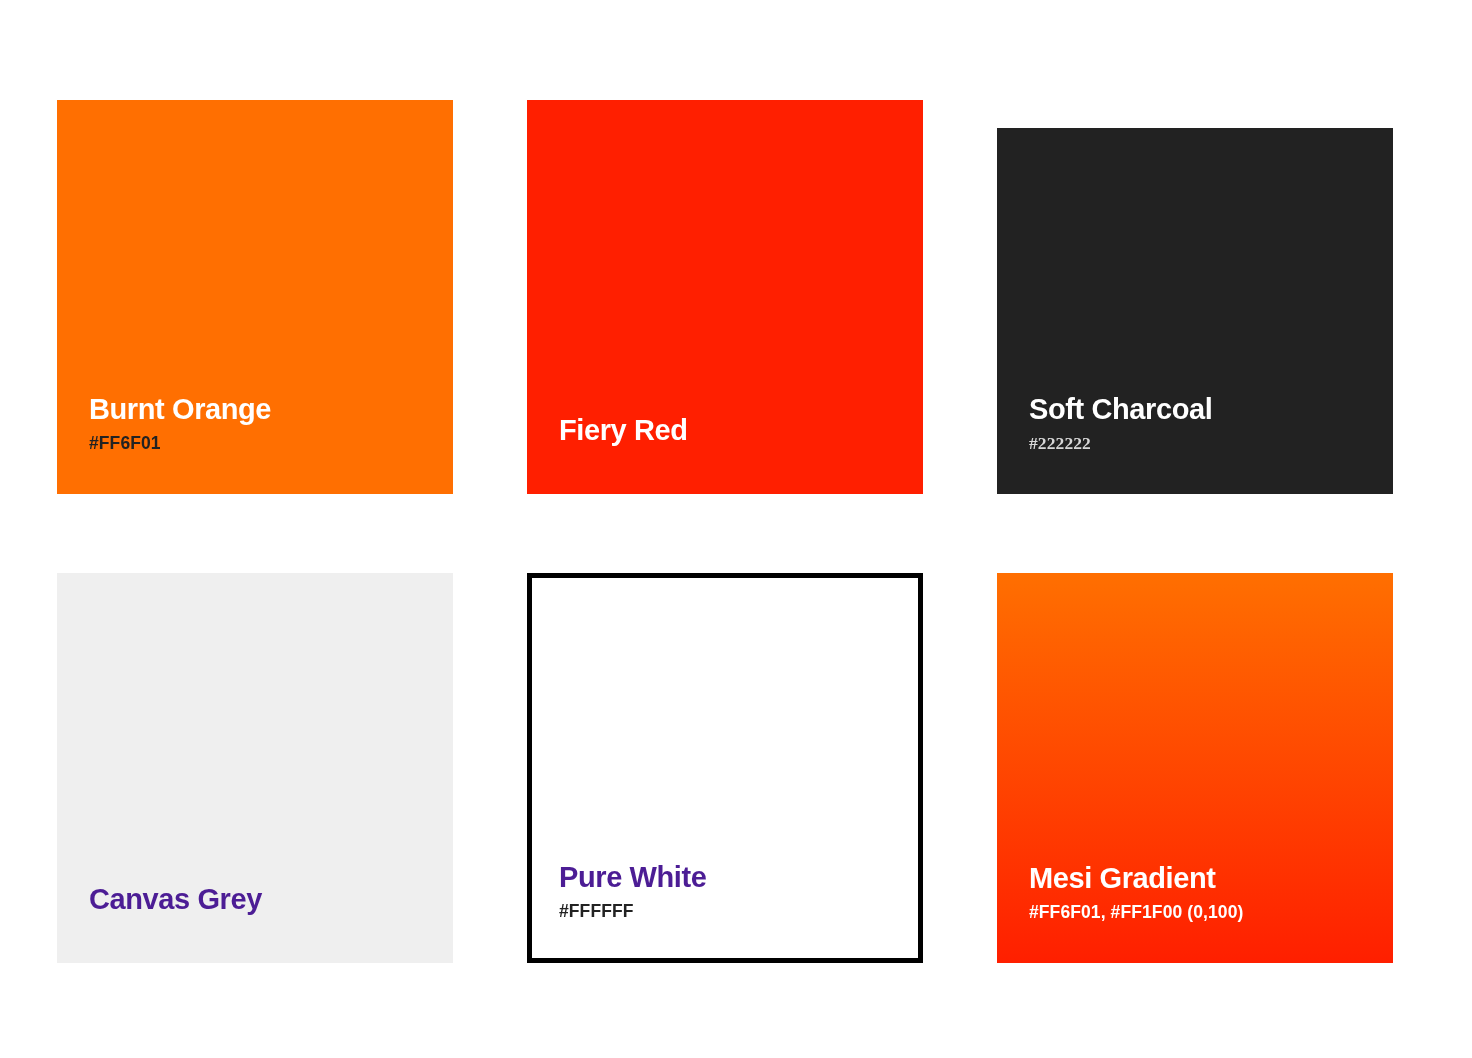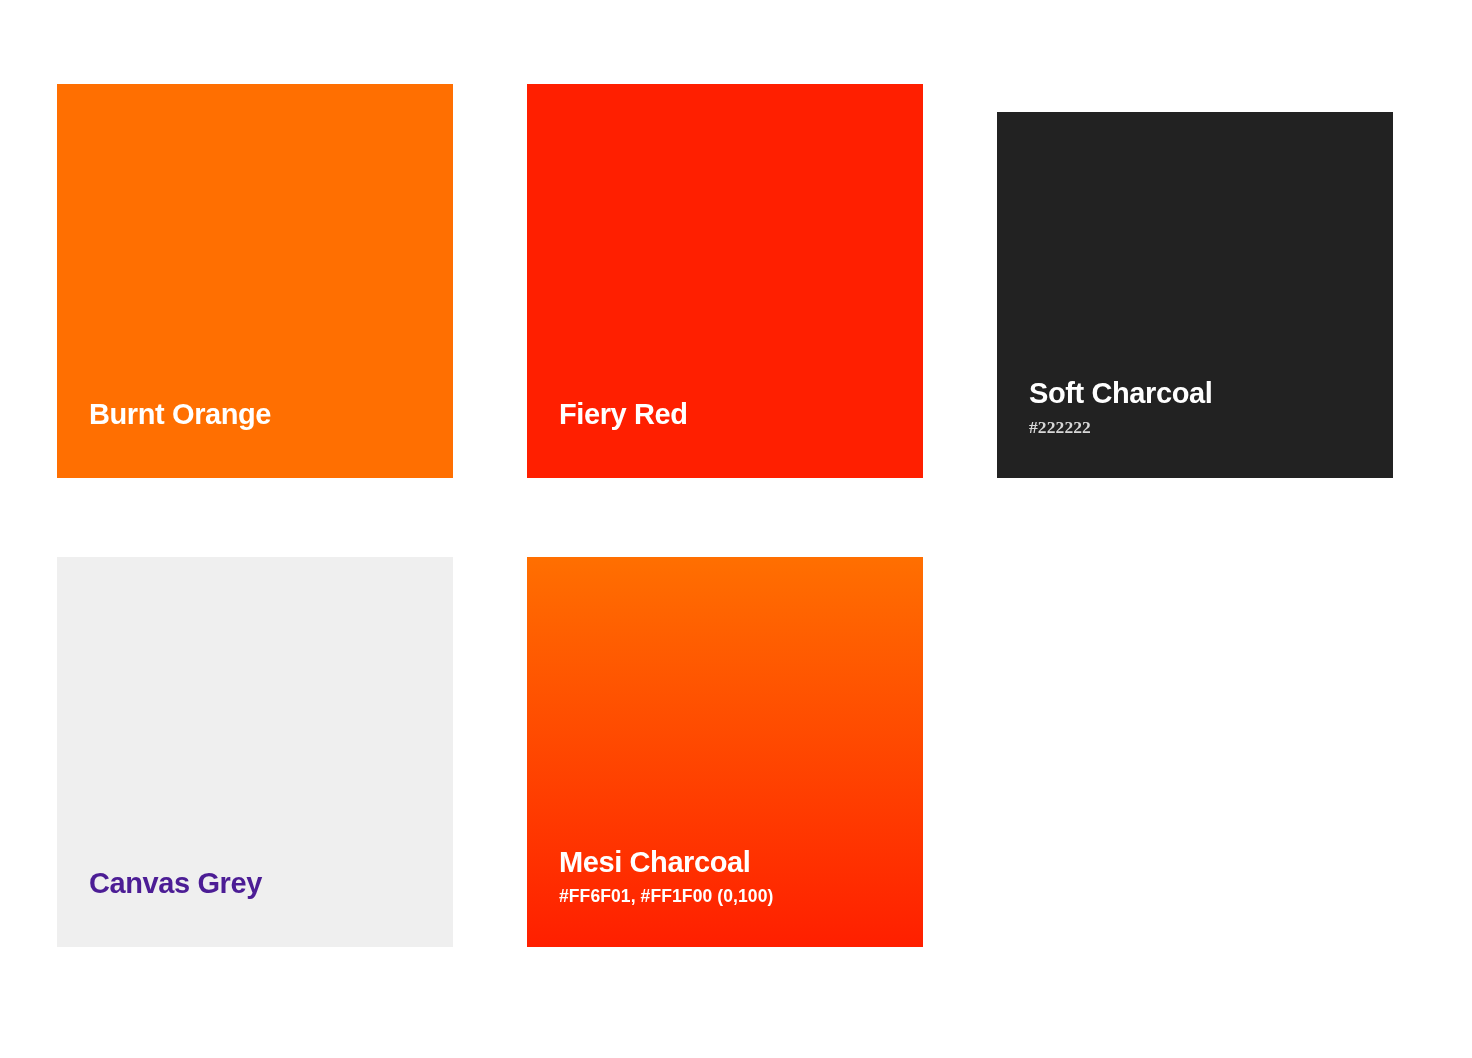--- a/index.html
+++ b/index.html
@@ -10,21 +10,21 @@
     width: 1472px;
     height: 1058px;
     background: #FFFFFF;
     font-family: "Liberation Sans", sans-serif;
     overflow: hidden;
   }
 
   #palette-grid {
     position: absolute;
     left: 57px;
-    top: 84px;
+    top: 100px;
     width: 1335px;
     display: grid;
     grid-template-columns: 396px 396px 396px;
     grid-template-rows: 394px 390px;
     column-gap: 74px;
     row-gap: 79px;
   }
 
   .swatch {
     position: relative;
@@ -76,20 +76,21 @@
   .surface-white .swatch-caption { left: 27px; bottom: 36px; }
 </style>
 </head>
 <body>
 
 <div id="palette-grid">
 
   <div class="swatch surface-orange">
     <div class="swatch-caption">
       <p class="swatch-name name-light">Burnt Orange</p>
+      <p class="swatch-hex hex-dark">#FF6F01</p>
     </div>
   </div>
 
   <div class="swatch surface-red">
     <div class="swatch-caption">
       <p class="swatch-name name-light">Fiery Red</p>
     </div>
   </div>
 
   <div class="swatch surface-charcoal">
@@ -98,21 +99,27 @@
       <p class="swatch-hex hex-grey">#222222</p>
     </div>
   </div>
 
   <div class="swatch surface-grey">
     <div class="swatch-caption">
       <p class="swatch-name name-dark">Canvas Grey</p>
     </div>
   </div>
 
+  <div class="swatch surface-white">
+    <div class="swatch-caption">
+      <p class="swatch-name name-dark">Pure White</p>
+      <p class="swatch-hex hex-dark">#FFFFFF</p>
+    </div>
+  </div>
 
   <div class="swatch surface-gradient">
     <div class="swatch-caption">
-      <p class="swatch-name name-light">Mesi Charcoal</p>
+      <p class="swatch-name name-light">Mesi Gradient</p>
       <p class="swatch-hex hex-light">#FF6F01, #FF1F00 (0,100)</p>
     </div>
   </div>
 
 </div>
 
 </body></html>

